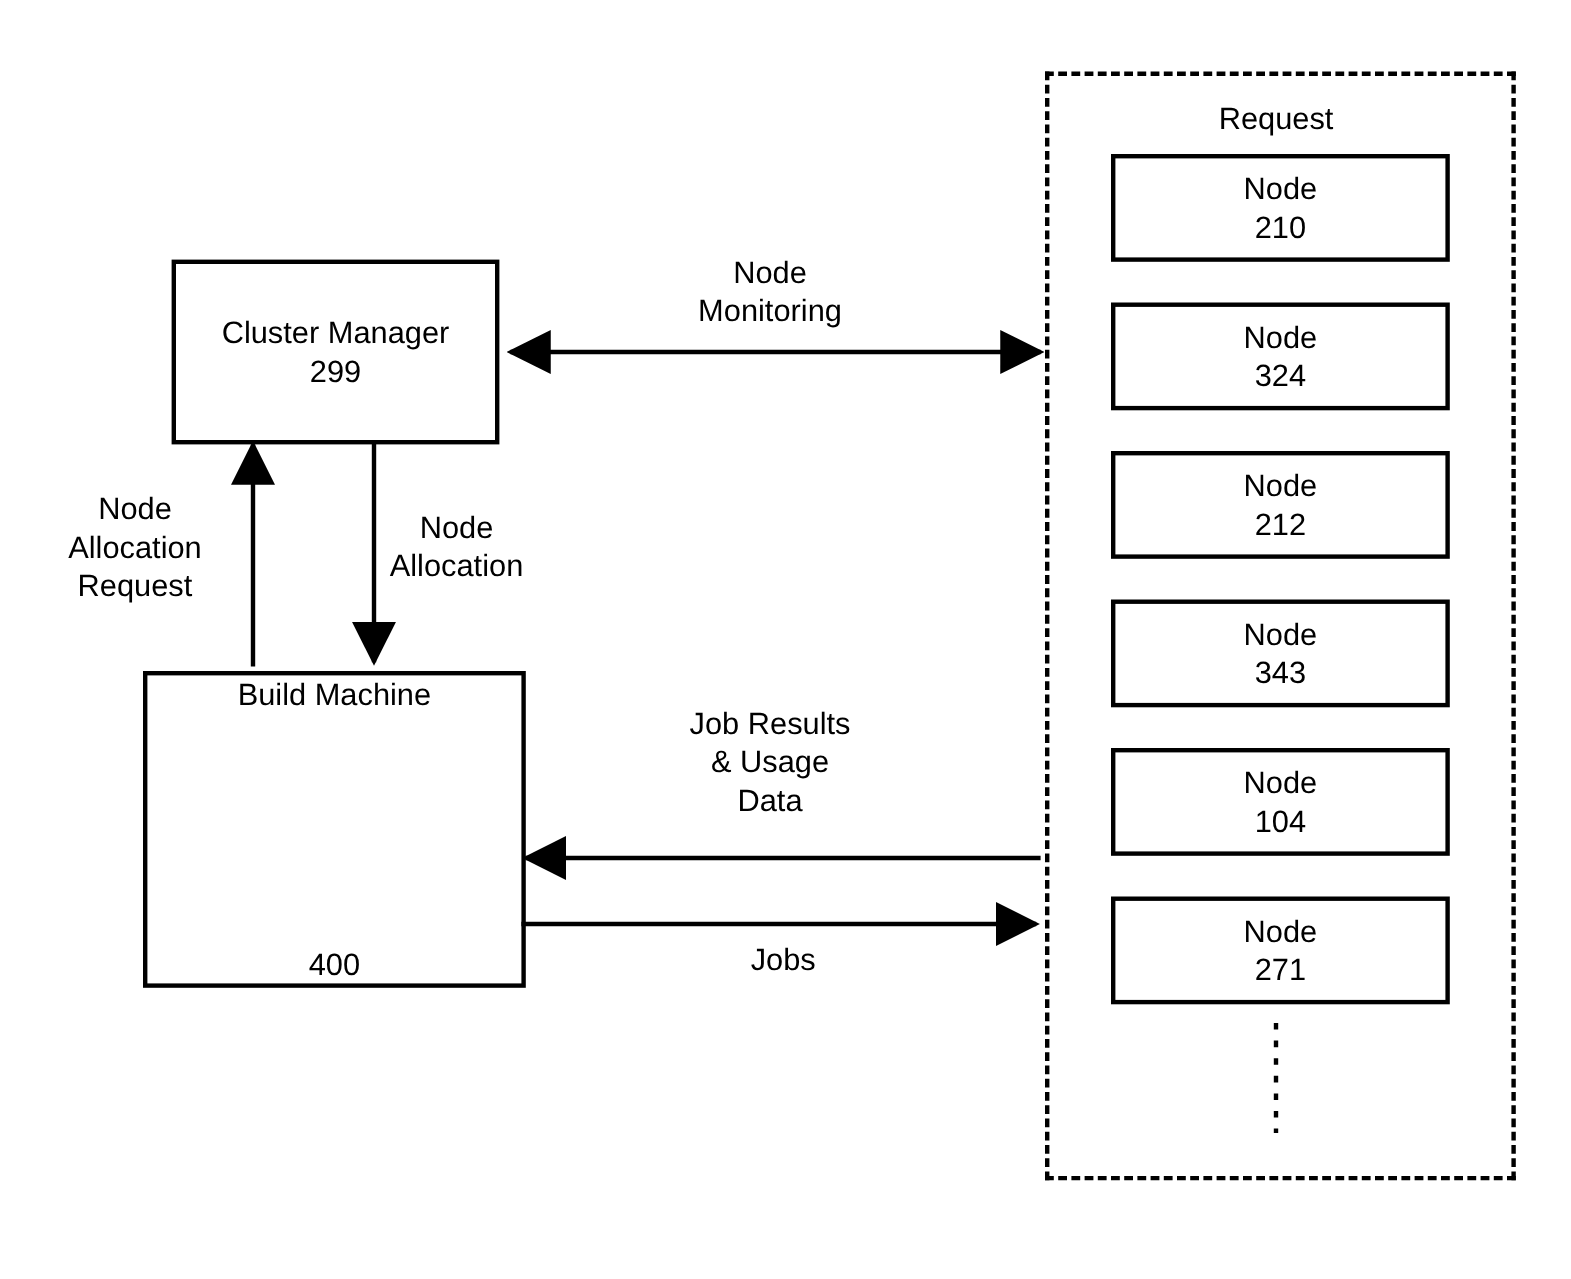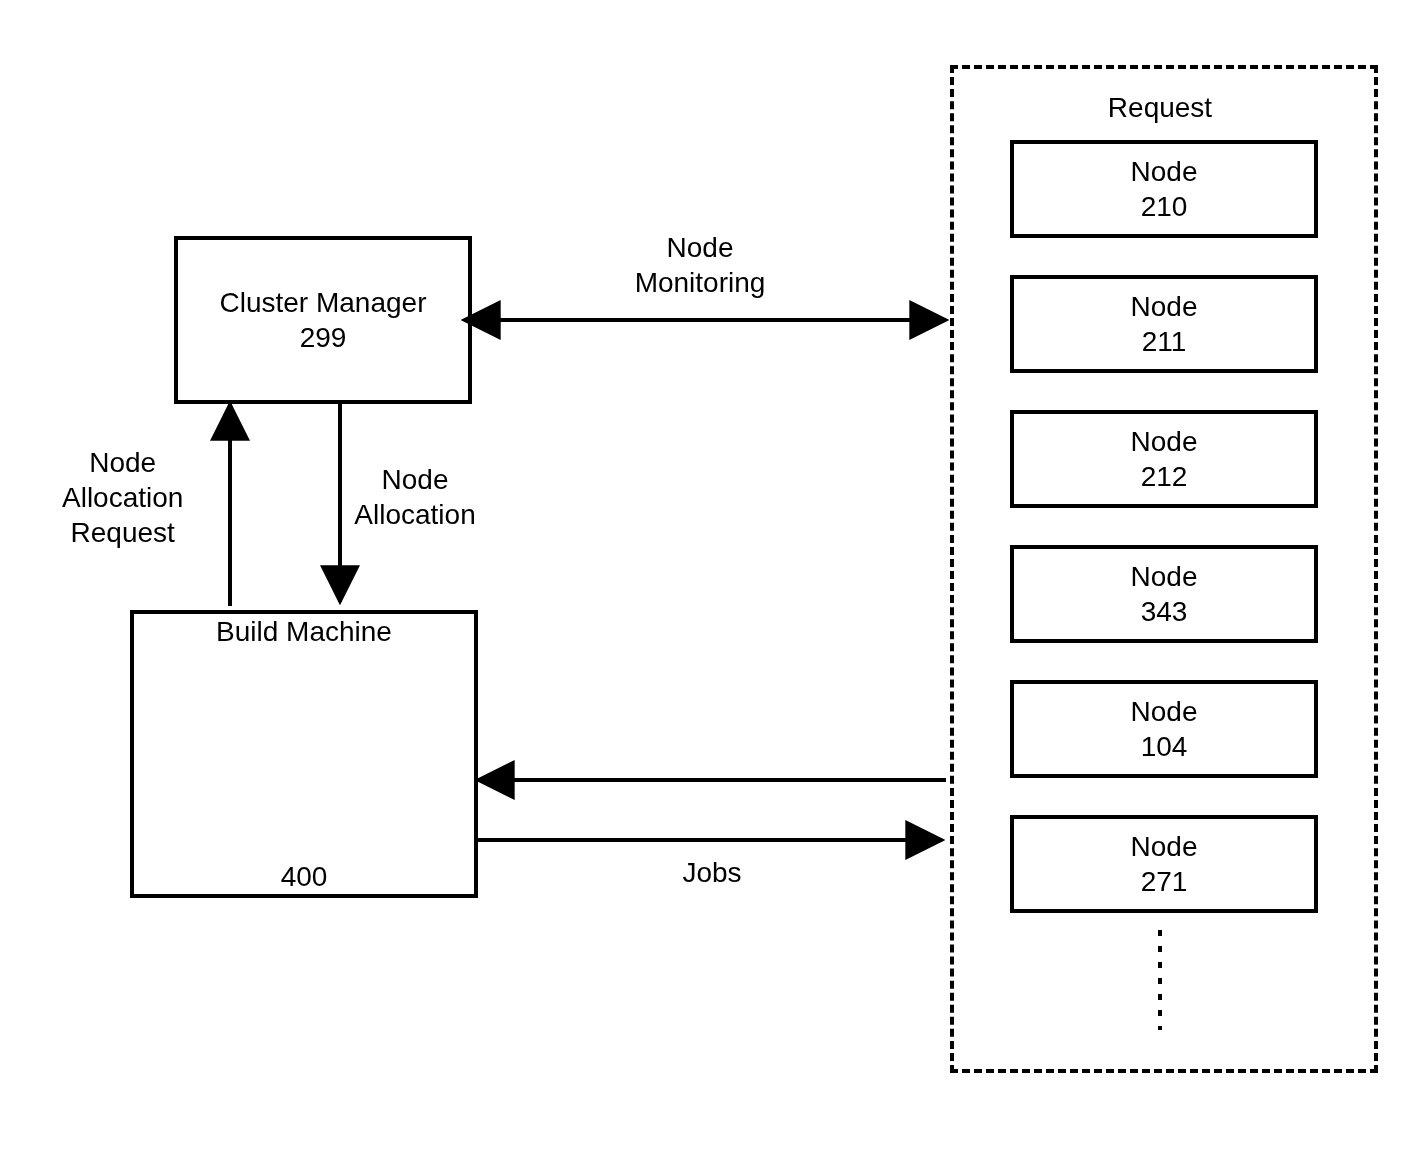--- a/index.html
+++ b/index.html
@@ -47,42 +47,42 @@
     width: 1428px;
     height: 1163px;
     pointer-events: none;
   }
 </style>
 </head>
 <body>
 
 <div class="stage">
 
-  <div class="box" style="left:174px; top:236px; width:290px; height:160px;">
+  <div class="box" style="left:156px; top:236px; width:290px; height:160px;">
     <div class="label">Cluster
 Manager</div>
     <div class="num">299</div>
   </div>
 
   <div class="box" style="left:130px; top:610px; width:340px; height:280px;justify-content:space-between;">
     <div class="label">Build Machine</div>
     <div class="num">400</div>
   </div>
 
   <div class="dashed-box" style="left:950px; top:65px; width:420px; height:1000px;"></div>
 
   <div class="text center" style="left:1160px; top:90px;">Request</div>
 
   <div class="box" style="left:1010px; top:140px; width:300px; height:90px;">
     <div class="label">Node</div>
     <div class="num">210</div>
   </div>
   <div class="box" style="left:1010px; top:275px; width:300px; height:90px;">
     <div class="label">Node</div>
-    <div class="num">211</div>
+    <div class="num">324</div>
   </div>
   <div class="box" style="left:1010px; top:410px; width:300px; height:90px;">
     <div class="label">Node</div>
     <div class="num">212</div>
   </div>
   <div class="box" style="left:1010px; top:545px; width:300px; height:90px;">
     <div class="label">Node</div>
     <div class="num">343</div>
   </div>
   <div class="box" style="left:1010px; top:680px; width:300px; height:90px;">
@@ -97,20 +97,23 @@
   <div class="text center" style="left:700px; top:230px;">Node
 Monitoring</div>
 
   <div class="text" style="left:62px; top:445px;">Node
 Allocation
 Request</div>
 
   <div class="text center" style="left:415px; top:462px;">Node
 Allocation</div>
 
+  <div class="text center" style="left:700px; top:640px;">Job Results
+&amp; Usage
+Data</div>
 
   <div class="text center" style="left:700px; top:855px;margin-left:12px;">Jobs</div>
 
   <svg class="overlay" viewBox="0 0 1428 1163">
     <defs>
       <marker id="ah" viewBox="0 0 12 12" refX="11" refY="6" markerWidth="10" markerHeight="10" orient="auto-start-reverse">
         <path d="M 0 0 L 12 6 L 0 12 z" fill="#000"></path>
       </marker>
     </defs>
 

